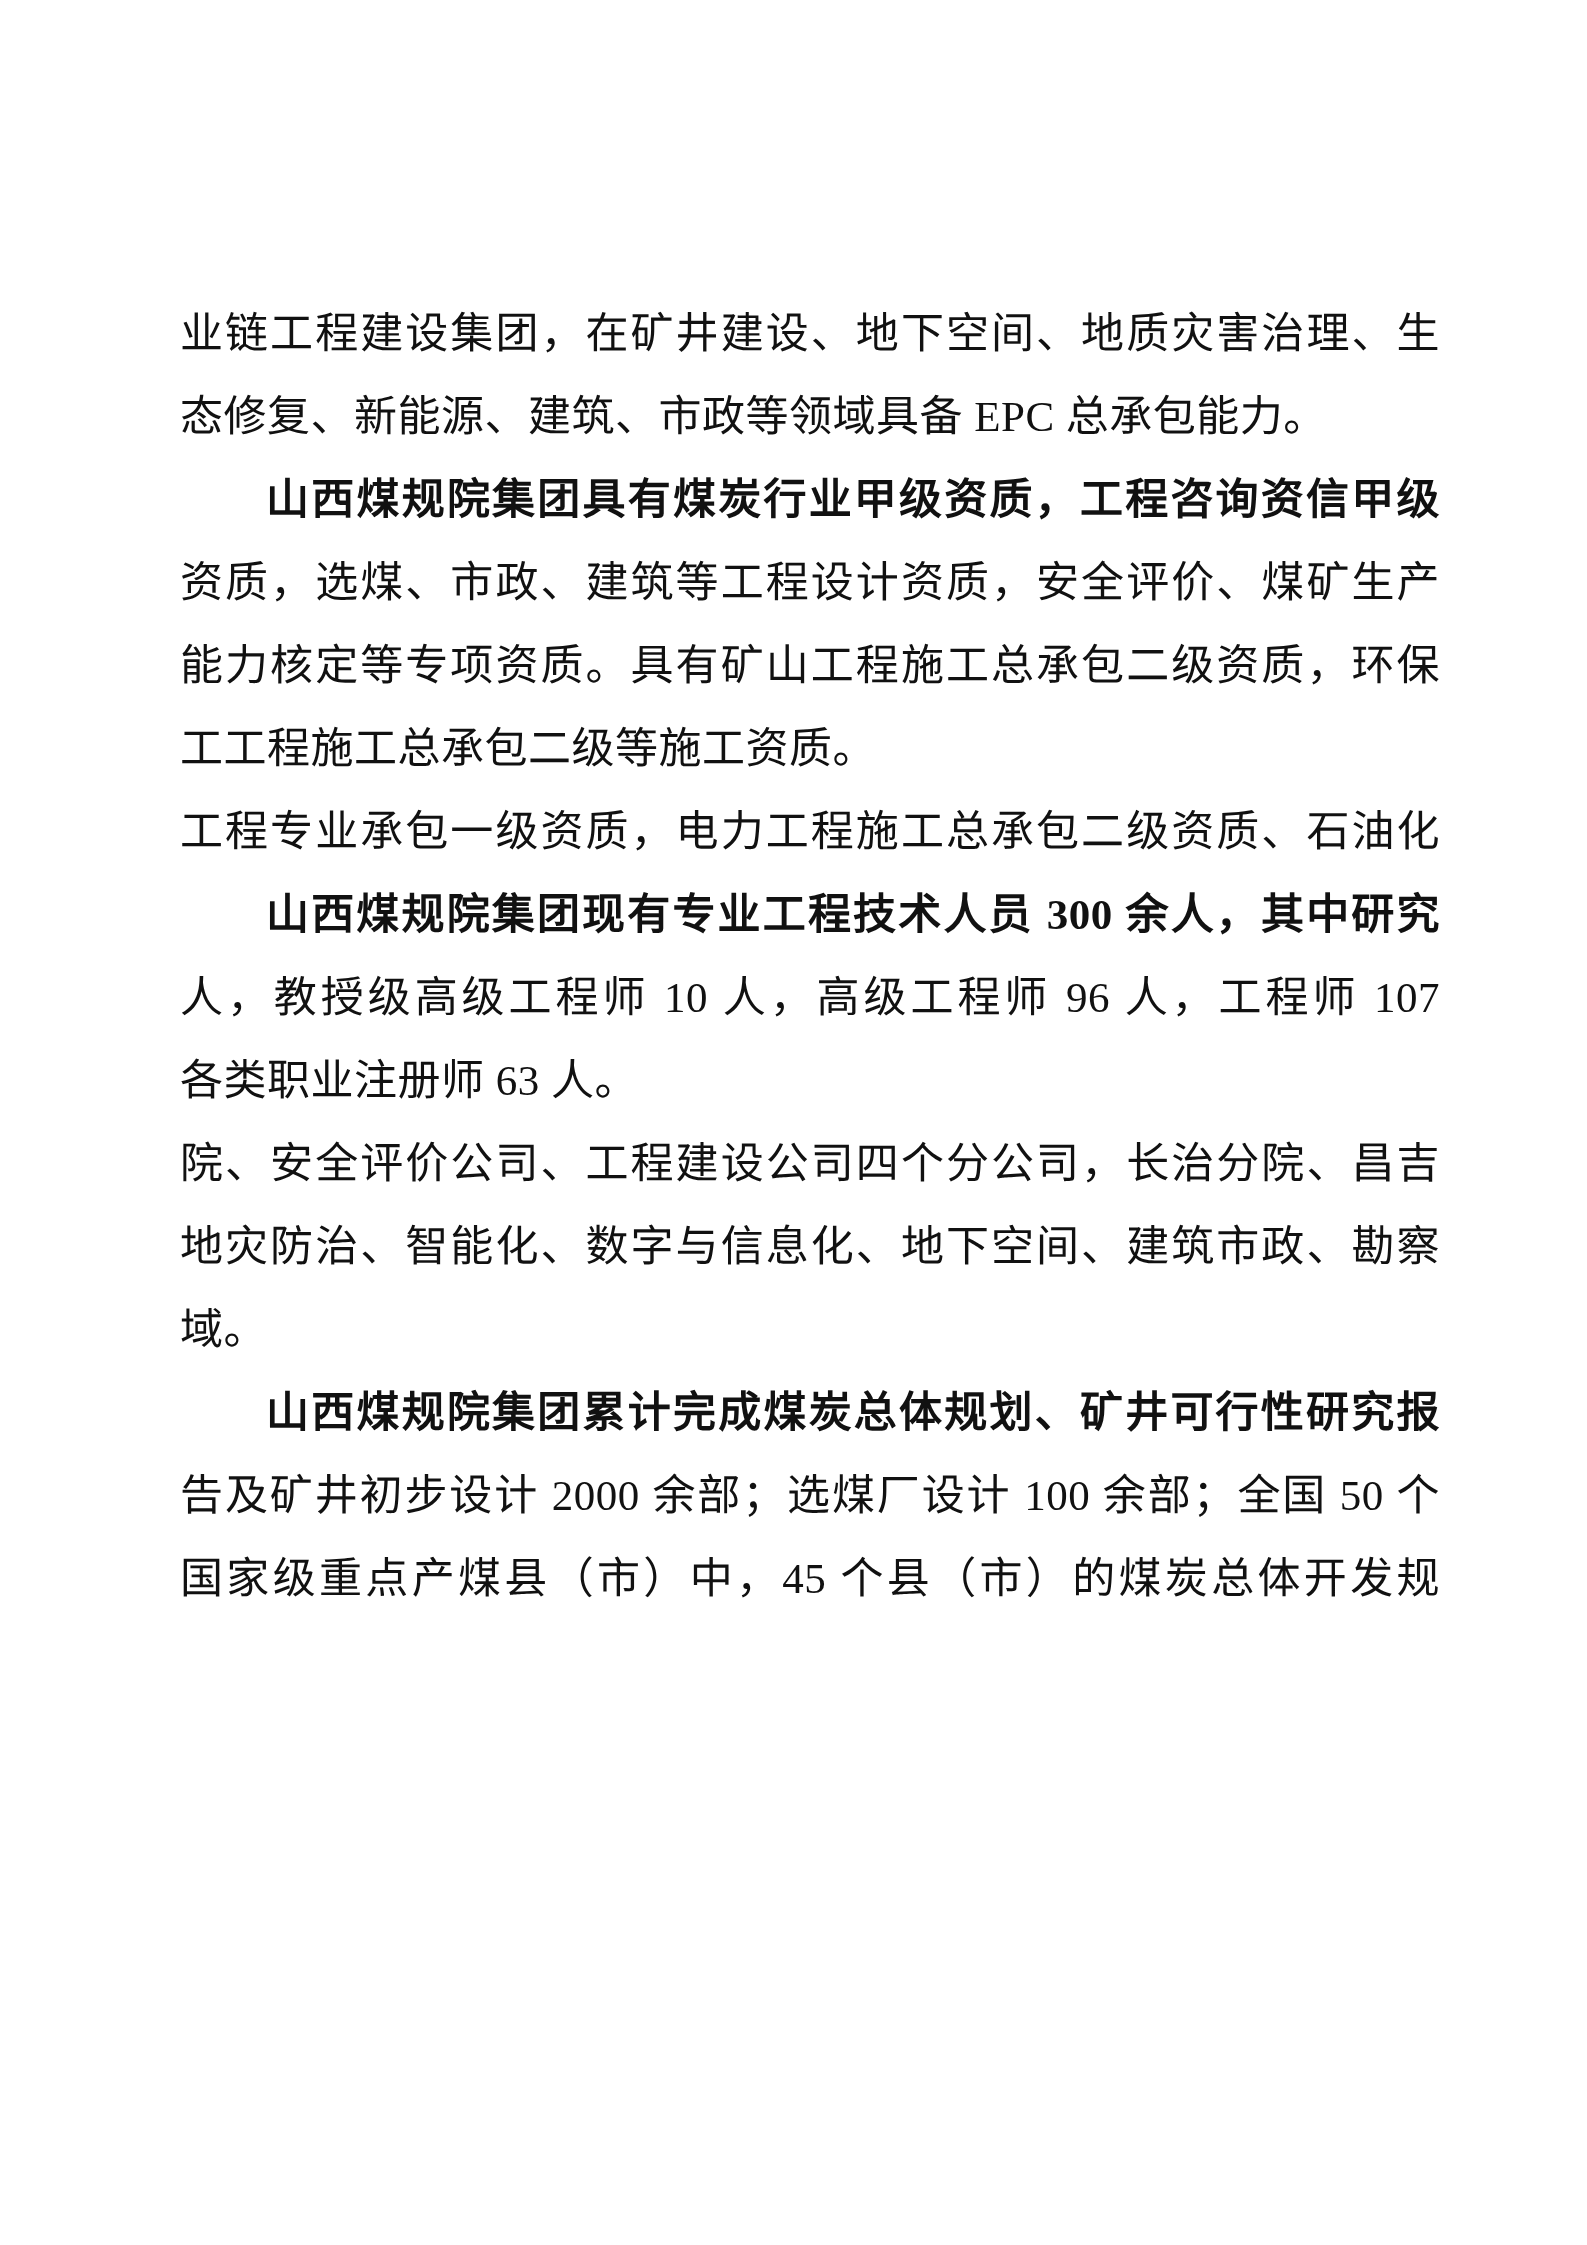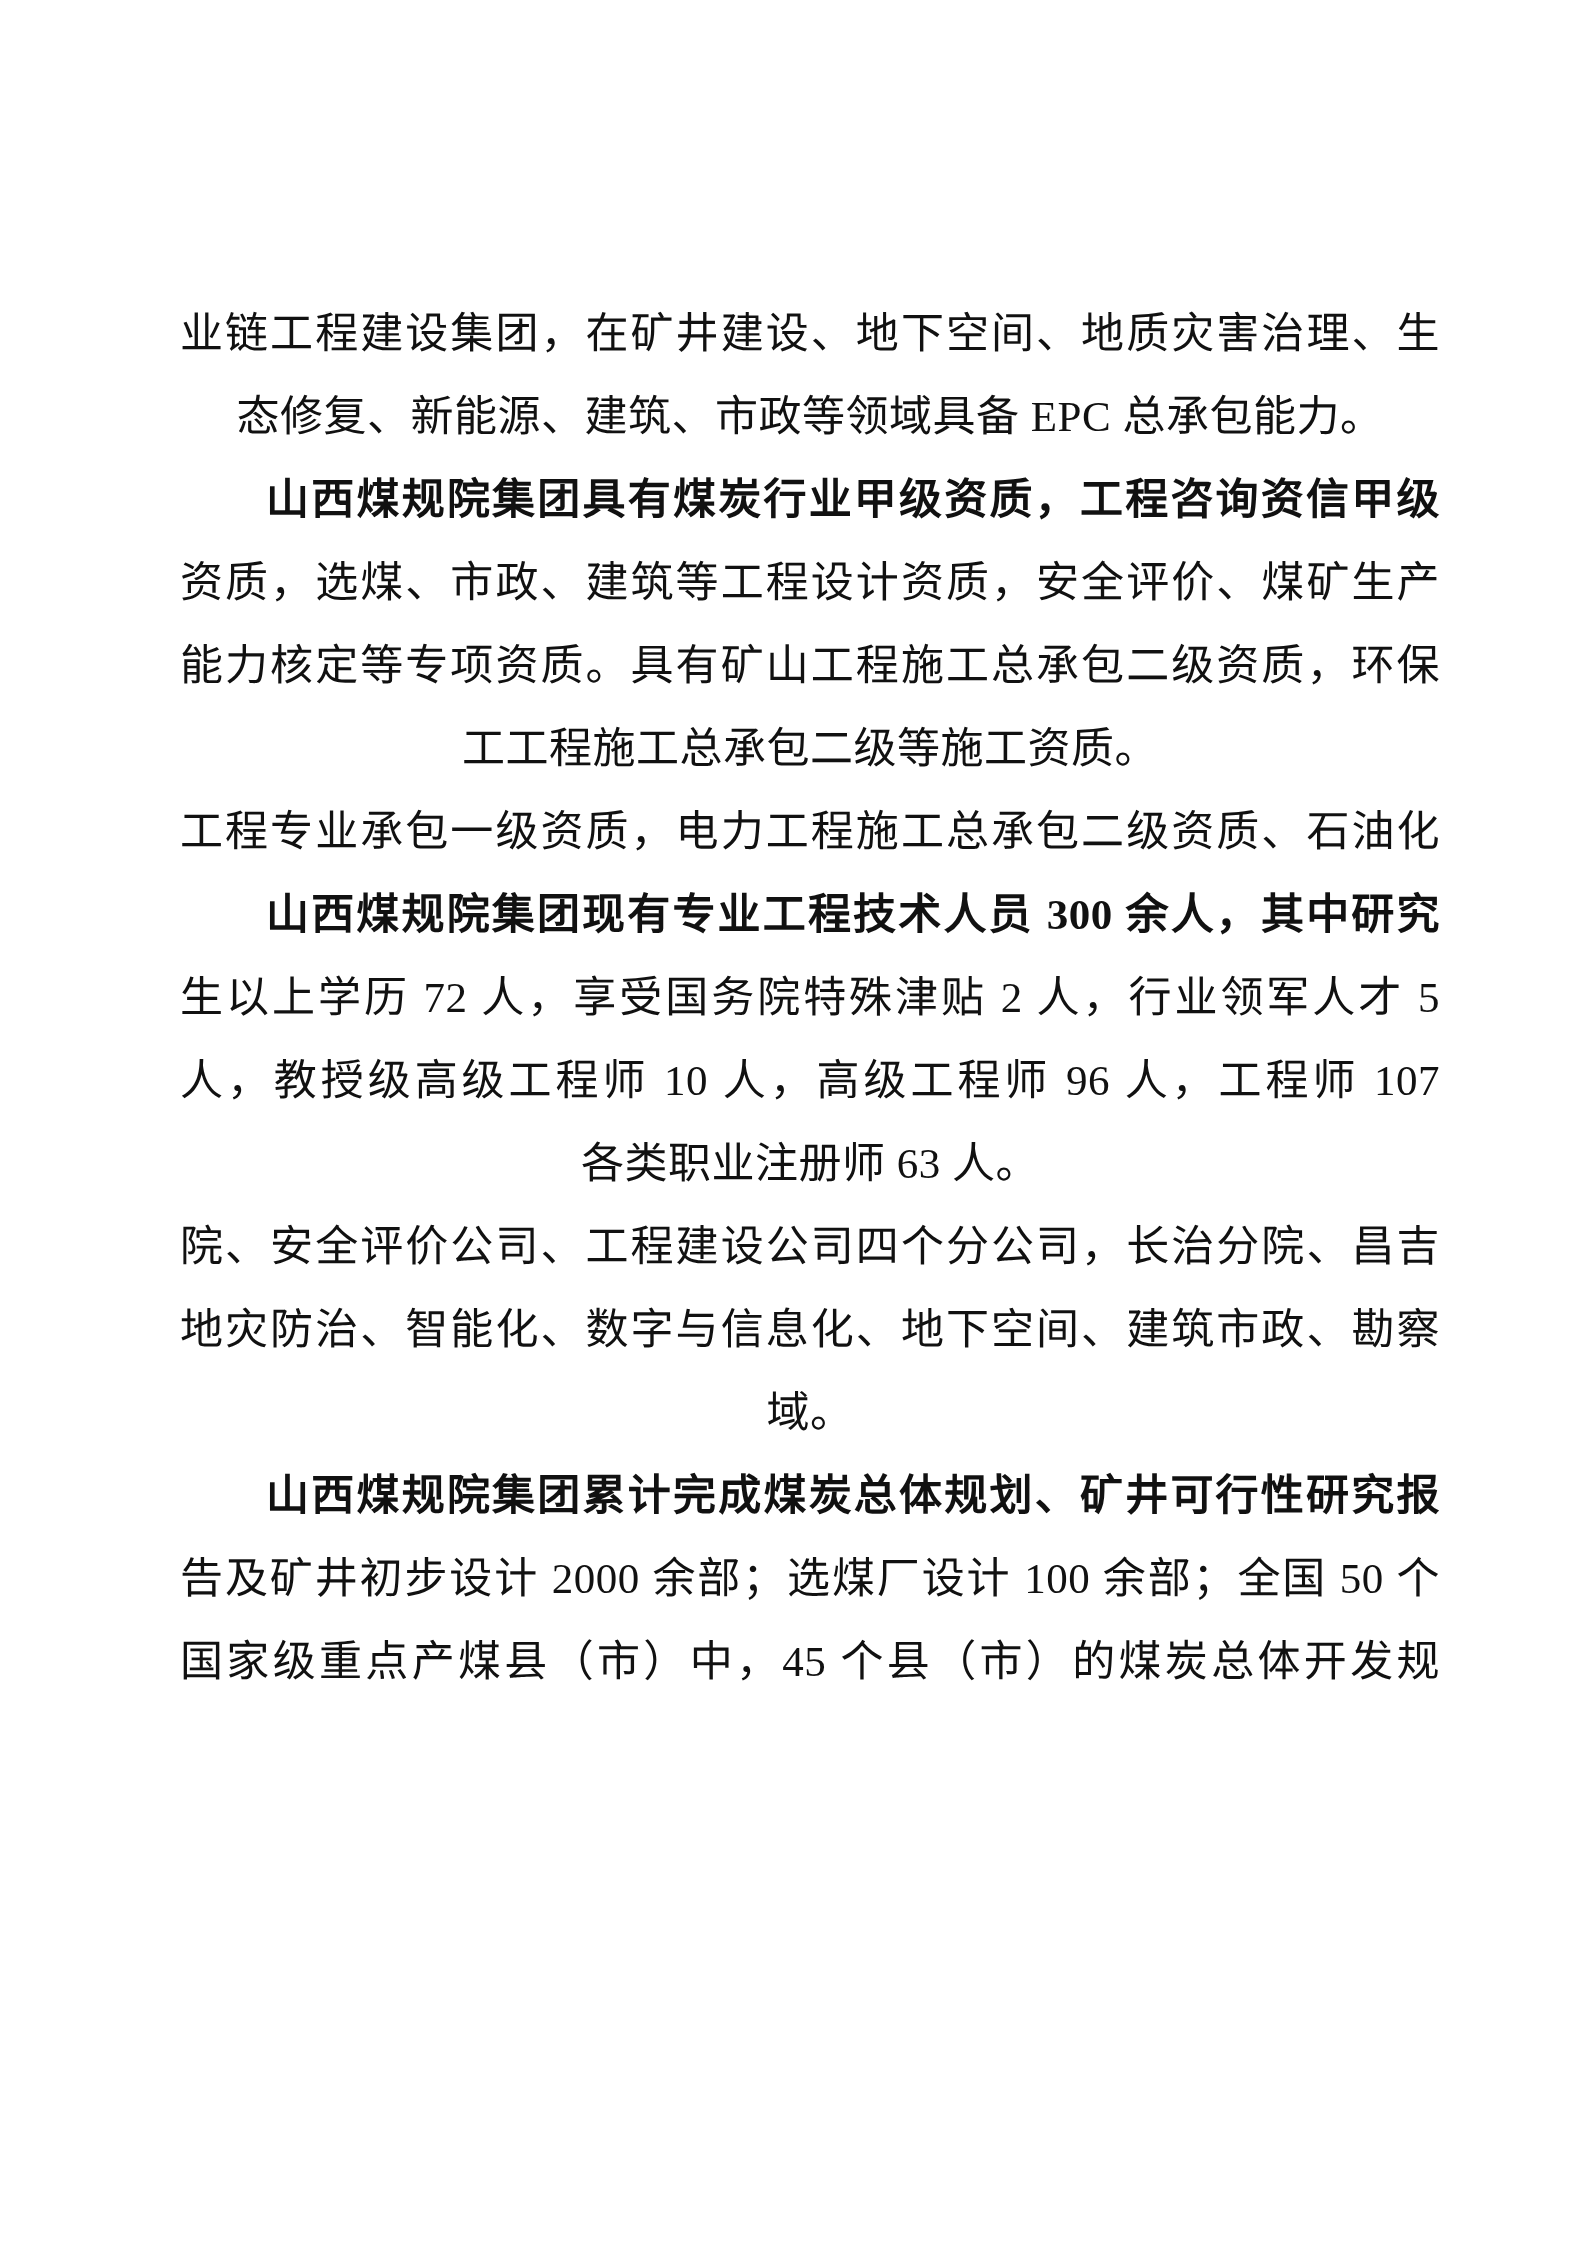--- a/index.html
+++ b/index.html
@@ -23,21 +23,21 @@
     width: 1260px;
     color: #111111;
     font-size: 43px;
     line-height: 83px;
     letter-spacing: 0.5px;
   }
   .line {
     height: 83px;
     overflow: hidden;
     white-space: normal;
-    text-align: center;
+    text-align: left;
   }
   .line.justify {
     text-align: justify;
     text-align-last: justify;
     text-justify: inter-character;
   }
   .line.indent {
     text-indent: 2em;
     font-weight: bold;
   }
@@ -48,21 +48,20 @@
 <div class="page" style="background: rgb(255, 255, 255);">
   <div class="doc-body" style="color: rgb(17, 17, 17);">
       <div class="line justify">业链工程建设集团，在矿井建设、地下空间、地质灾害治理、生</div>
       <div class="line">态修复、新能源、建筑、市政等领域具备 EPC 总承包能力。</div>
       <div class="line indent justify">山西煤规院集团具有煤炭行业甲级资质，工程咨询资信甲级</div>
       <div class="line justify">资质，选煤、市政、建筑等工程设计资质，安全评价、煤矿生产</div>
       <div class="line justify">能力核定等专项资质。具有矿山工程施工总承包二级资质，环保</div>
       <div class="line">工工程施工总承包二级等施工资质。</div>
       <div class="line justify">工程专业承包一级资质，电力工程施工总承包二级资质、石油化</div>
       <div class="line indent justify">山西煤规院集团现有专业工程技术人员 300 余人，其中研究</div>
-      <div class="line justify">生以上学历 72 人，享受国务院特殊津贴 2 人，行业领军人才 5</div>
       <div class="line justify">人，教授级高级工程师 10 人，高级工程师 96 人，工程师 107 人，</div>
       <div class="line">各类职业注册师 63 人。</div>
       <div class="line justify">院、安全评价公司、工程建设公司四个分公司，长治分院、昌吉</div>
       <div class="line justify">地灾防治、智能化、数字与信息化、地下空间、建筑市政、勘察</div>
       <div class="line">域。</div>
       <div class="line indent justify">山西煤规院集团累计完成煤炭总体规划、矿井可行性研究报</div>
       <div class="line justify">告及矿井初步设计 2000 余部；选煤厂设计 100 余部；全国 50 个</div>
       <div class="line justify">国家级重点产煤县（市）中，45 个县（市）的煤炭总体开发规</div>
     </div>
 </div>

